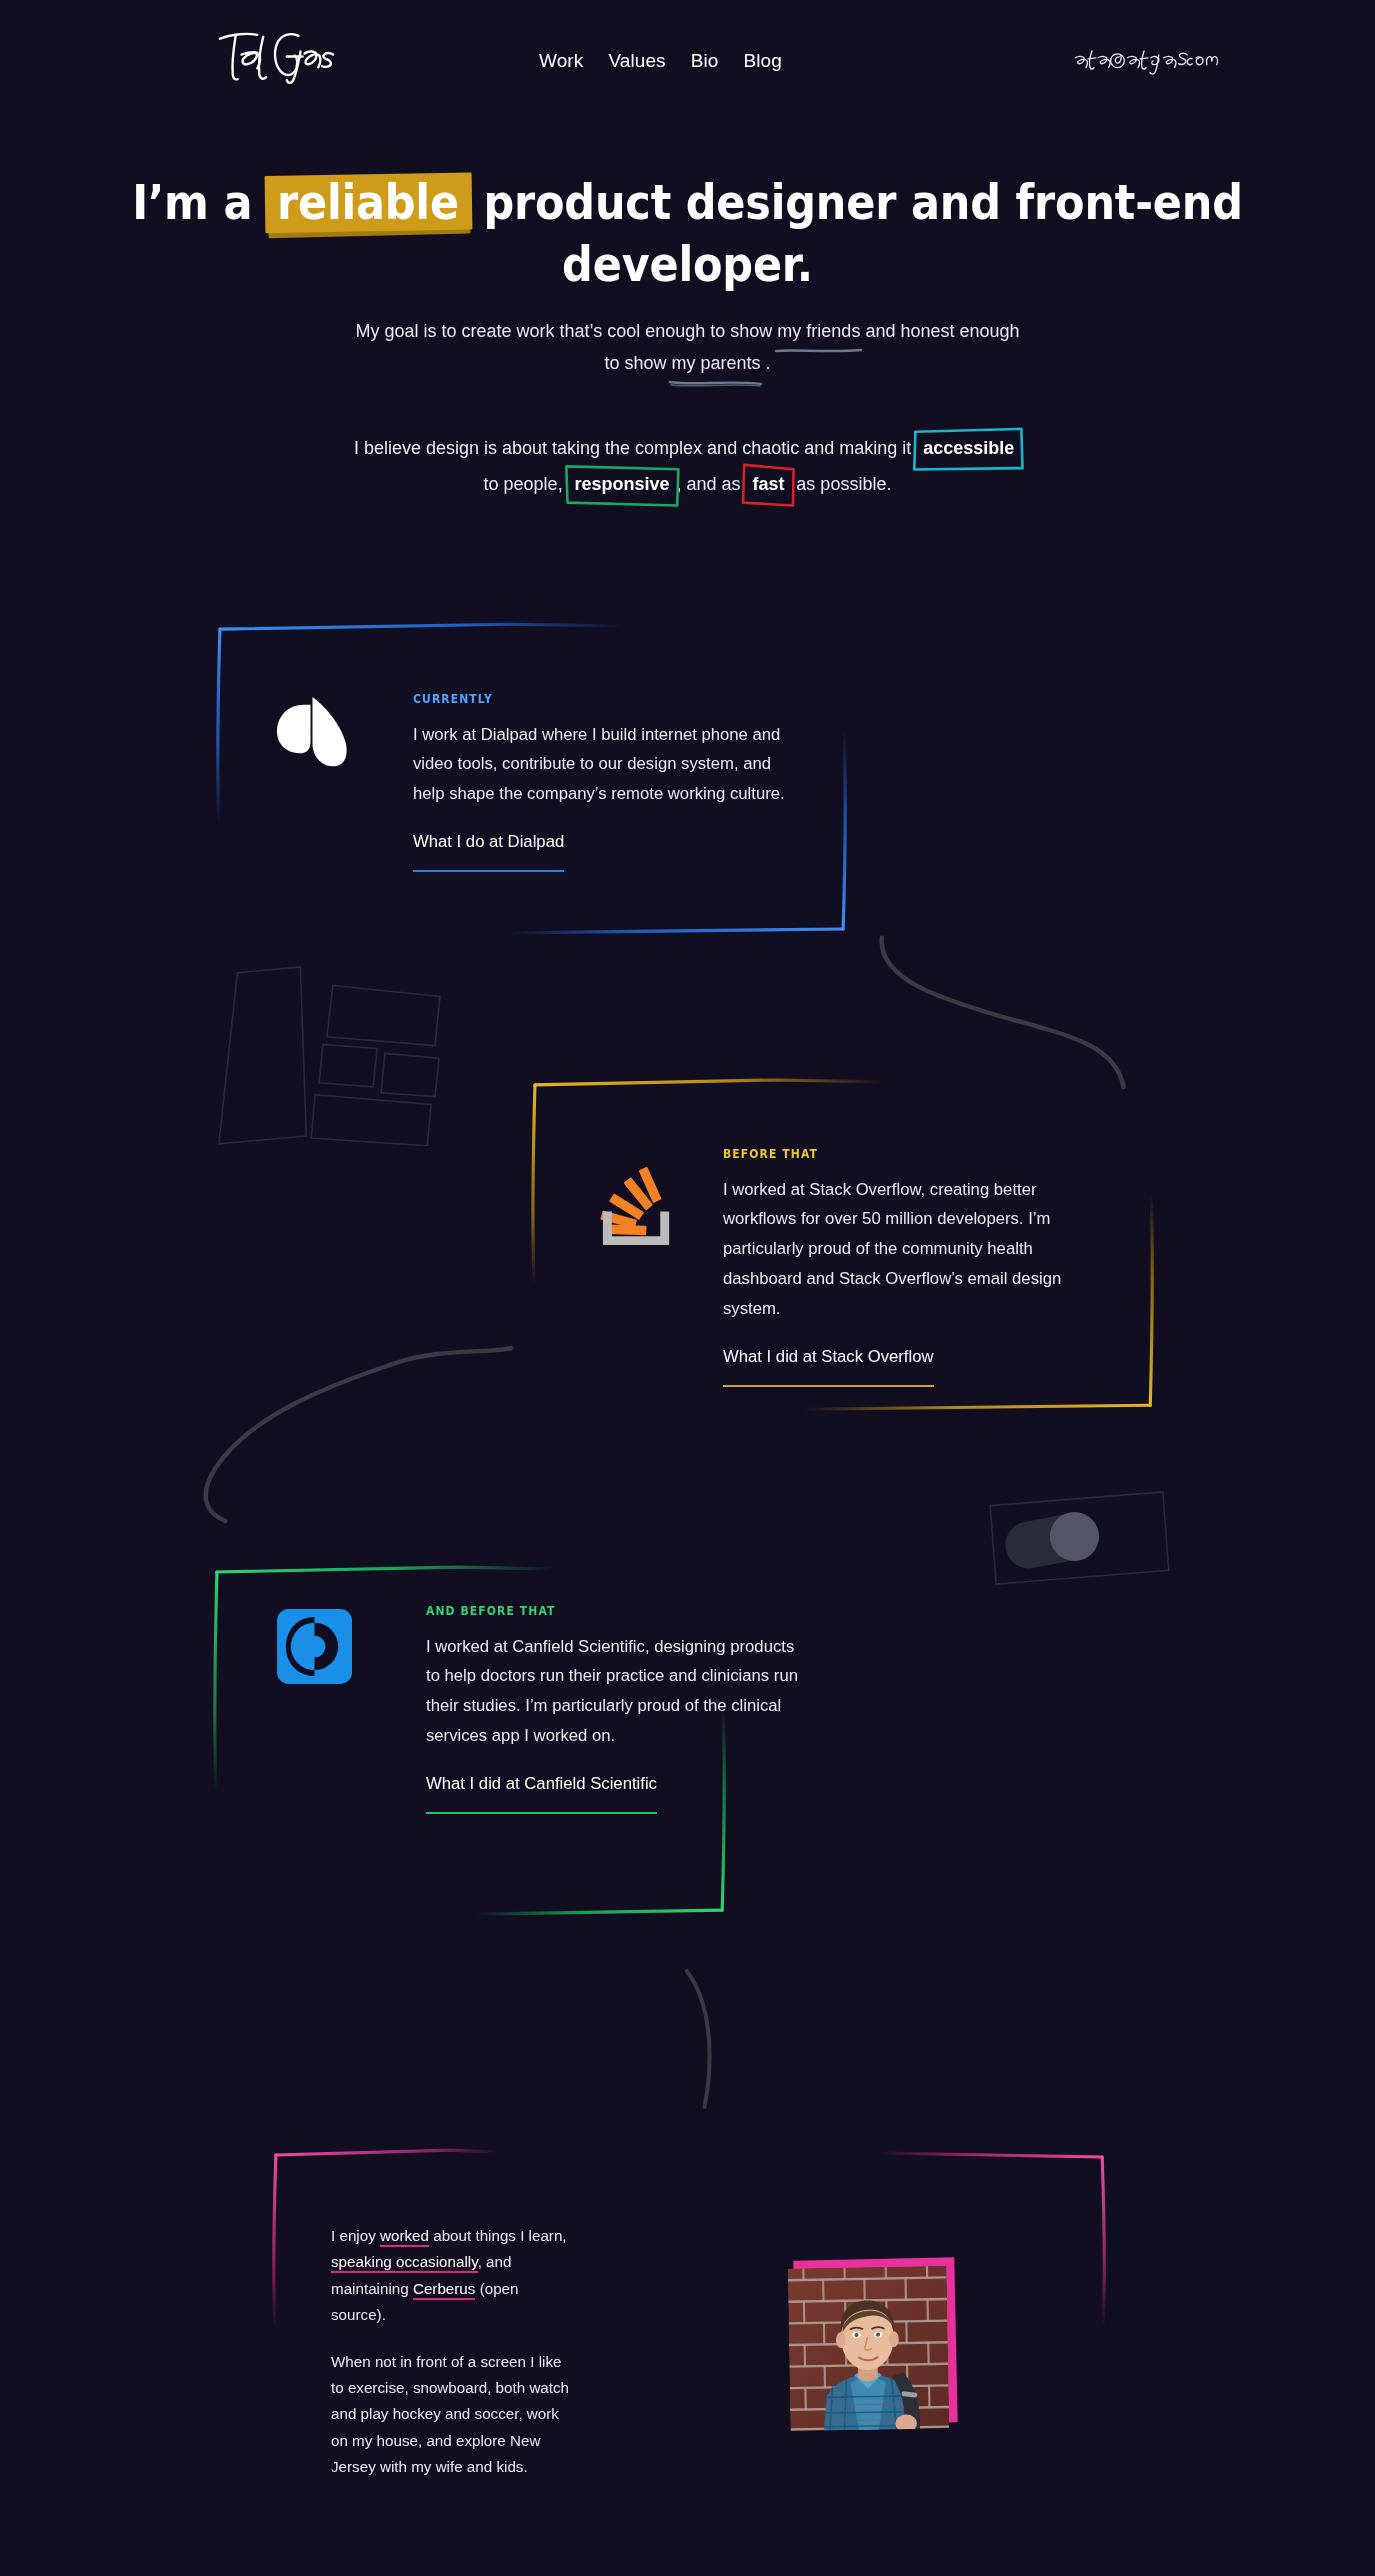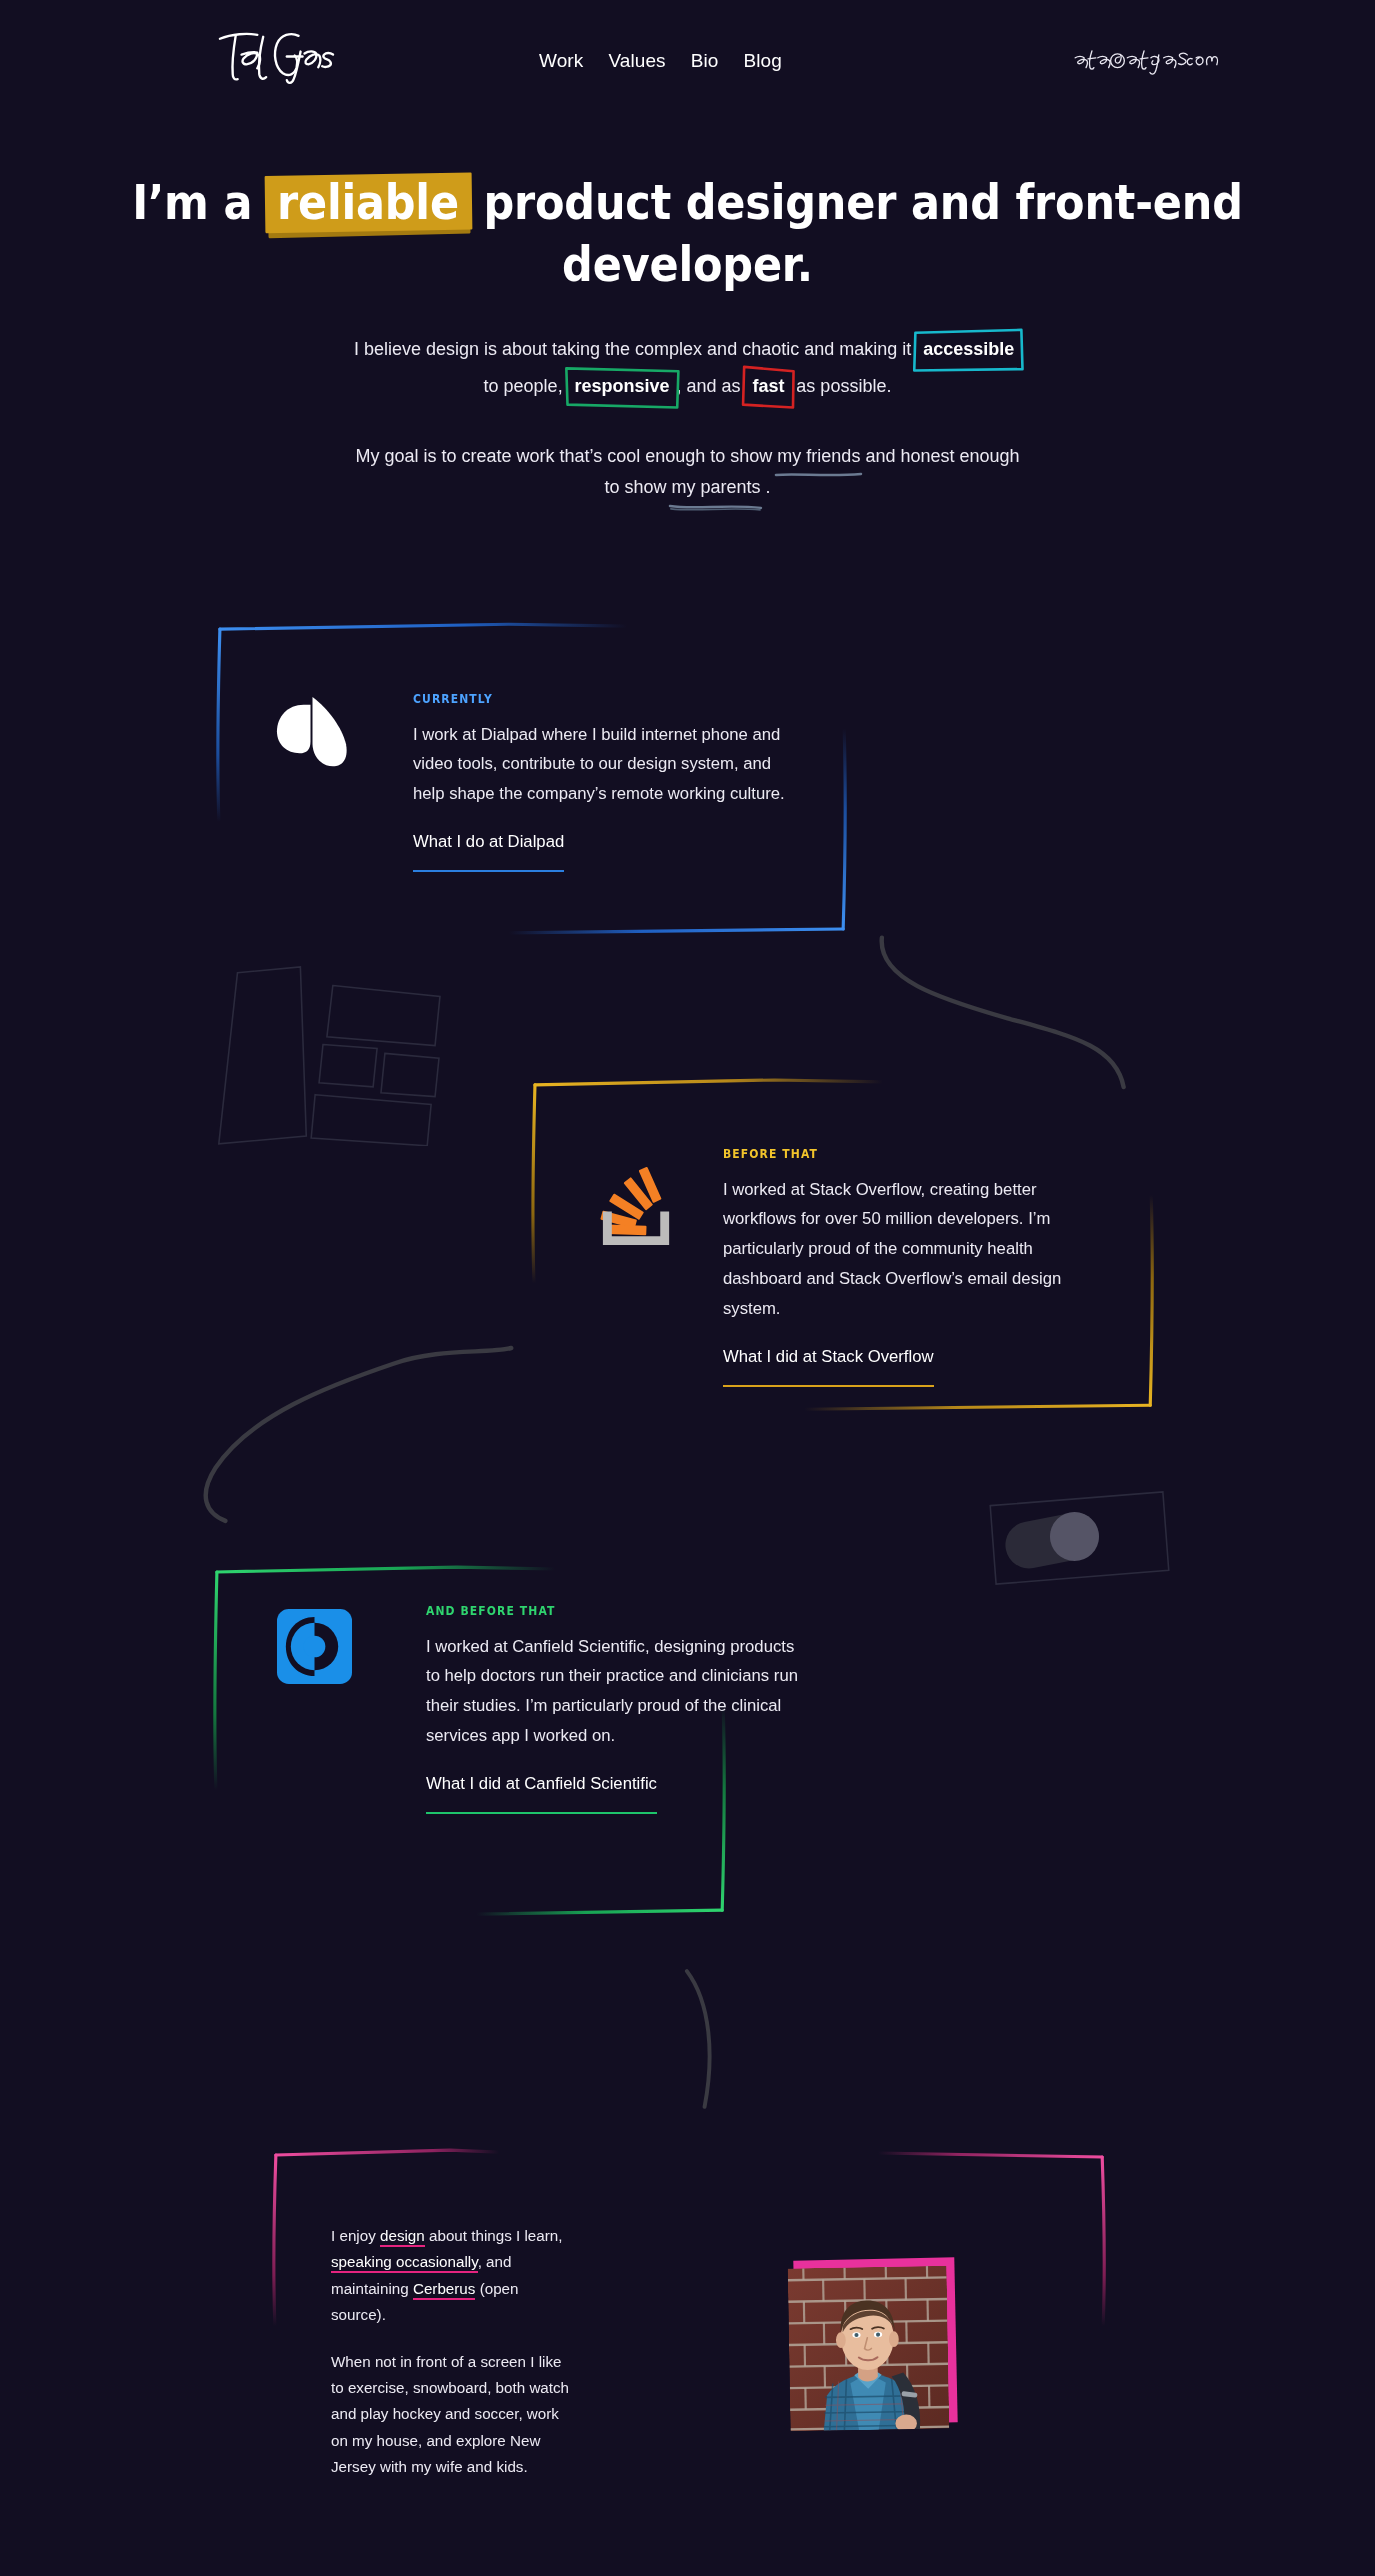--- a/index.html
+++ b/index.html
@@ -360,20 +360,39 @@
     </a>
   </header>
 
   <section class="hero">
     <h1 class="headline">
       <span>I’m a</span>
       <span class="hl-mark">reliable</span>
       <span>product designer and front-end developer.</span>
     </h1>
 
+    <p class="lede second">
+      <span>My goal is to create work that’s cool enough to show</span>
+      <span class="squiggle-u">
+        <svg viewBox="0 0 100 8" preserveAspectRatio="none">
+          <path d="M1,4 C25,2 60,6 99,3" fill="none" stroke="#6b7a91" stroke-width="2.4" stroke-linecap="round" vector-effect="non-scaling-stroke"></path>
+        </svg>
+        <span>my friends</span>
+      </span>
+      <span>and honest enough to show</span>
+      <span class="squiggle-u">
+        <svg viewBox="0 0 100 8" preserveAspectRatio="none">
+          <path d="M1,3 C28,7 62,1 99,5" fill="none" stroke="#6b7a91" stroke-width="2.4" stroke-linecap="round" vector-effect="non-scaling-stroke"></path>
+          <path d="M2,6 C30,9 64,4 98,7" fill="none" stroke="#4f5d72" stroke-width="1.6" stroke-linecap="round" vector-effect="non-scaling-stroke"></path>
+        </svg>
+        <span>my parents</span>
+      </span>
+      <span>.</span>
+    </p>
+
     <p class="lede">
       <span>I believe design is about taking the complex and chaotic and making it</span>
       <span class="boxword">
         <svg viewBox="0 0 100 32" preserveAspectRatio="none">
           <path d="M3,4 L97,2 L98,29 L2,30 Z" fill="none" stroke="#17b8cc" stroke-width="2.6" stroke-linejoin="round" vector-effect="non-scaling-stroke"></path>
         </svg>
         <span>accessible</span>
       </span>
       <span>to people,</span>
       <span class="boxword">
@@ -383,39 +402,20 @@
         <span>responsive</span>
       </span><span>, and as</span>
       <span class="boxword">
         <svg viewBox="0 0 100 32" preserveAspectRatio="none">
           <path d="M4,2 L96,5 L95,30 L2,28 Z" fill="none" stroke="#d42222" stroke-width="2.6" stroke-linejoin="round" vector-effect="non-scaling-stroke"></path>
         </svg>
         <span>fast</span>
       </span>
       <span>as possible.</span>
     </p>
-
-    <p class="lede second">
-      <span>My goal is to create work that’s cool enough to show</span>
-      <span class="squiggle-u">
-        <svg viewBox="0 0 100 8" preserveAspectRatio="none">
-          <path d="M1,4 C25,2 60,6 99,3" fill="none" stroke="#6b7a91" stroke-width="2.4" stroke-linecap="round" vector-effect="non-scaling-stroke"></path>
-        </svg>
-        <span>my friends</span>
-      </span>
-      <span>and honest enough to show</span>
-      <span class="squiggle-u">
-        <svg viewBox="0 0 100 8" preserveAspectRatio="none">
-          <path d="M1,3 C28,7 62,1 99,5" fill="none" stroke="#6b7a91" stroke-width="2.4" stroke-linecap="round" vector-effect="non-scaling-stroke"></path>
-          <path d="M2,6 C30,9 64,4 98,7" fill="none" stroke="#4f5d72" stroke-width="1.6" stroke-linecap="round" vector-effect="non-scaling-stroke"></path>
-        </svg>
-        <span>my parents</span>
-      </span>
-      <span>.</span>
-    </p>
   </section>
 
   <section class="job" style="left:0; top:610px; width:1280px; height:325px;">
 
     <svg class="job-frame" style="left:214px; top:9.8px; width:639px; height:325px;" viewBox="0 0 650 330">
       <defs>
         <linearGradient id="gradBlueTop" x1="0" y1="0" x2="1" y2="0">
           <stop offset="0%" stop-color="#3d8ff0"></stop>
           <stop offset="60%" stop-color="#1f5fc2"></stop>
           <stop offset="100%" stop-color="#120e22"></stop>
@@ -583,21 +583,21 @@
       </defs>
       <path d="M8,11 L185,6 L235,8" fill="none" stroke="url(#gradPinkTopL)" stroke-width="3.2" stroke-linecap="round"></path>
       <path d="M620,9 L848,13" fill="none" stroke="url(#gradPinkTopR)" stroke-width="3.2" stroke-linecap="round"></path>
       <path d="M8,11 C6,70 5,130 7,185" fill="none" stroke="url(#gradPinkLeft)" stroke-width="3.2" stroke-linecap="round"></path>
       <path d="M848,13 C850,70 851,130 849,185" fill="none" stroke="url(#gradPinkRight)" stroke-width="3.2" stroke-linecap="round"></path>
     </svg>
 
     <div class="about-text">
       <p>
         <span>I enjoy</span>
-        <a href="#">design</a>
+        <a href="#">worked</a>
         <span>about things I learn,</span>
         <a href="#">speaking occasionally</a><span>, and maintaining</span>
         <a href="#">Cerberus</a>
         <span>(open source).</span>
       </p>
       <p>When not in front of a screen I like to exercise, snowboard, both watch and play hockey and soccer, work on my house, and explore New Jersey with my wife and kids.</p>
     </div>
 
     <div class="photo-wrap">
       <div class="photo-pink"></div>

